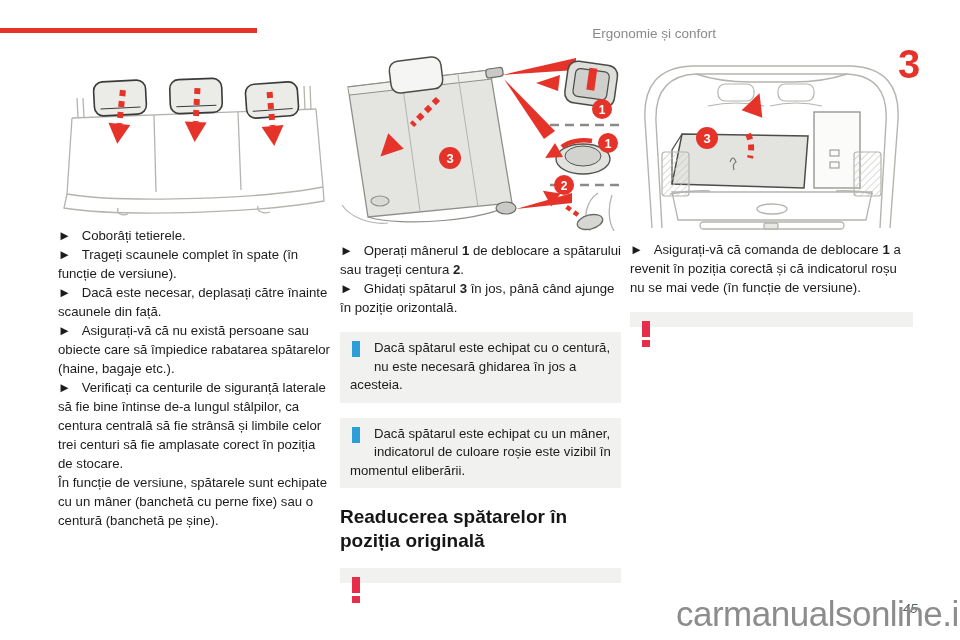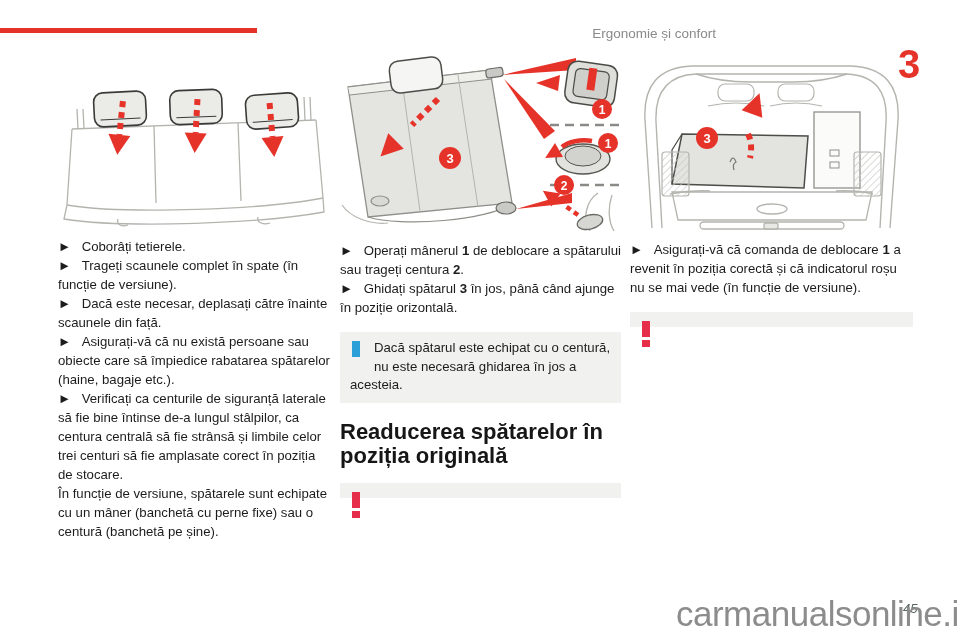--- a/index.html
+++ b/index.html
@@ -6,21 +6,21 @@
   html,body { width:960px; height:640px; background:#ffffff; overflow:hidden;
               font-family:"Liberation Sans", sans-serif; color:#1c1c1c; }
   .page { position:relative; width:792px; height:640px; background:#fff; }
 
   .topbar { position:absolute; left:0; top:28px; width:257px; height:5px; background:#e6332a; }
   .header-title { position:absolute; top:26px; right:76px; font-size:13.5px; color:#8a8a8a; }
   .chapter-num { position:absolute; left:898px; top:44px; font-size:40px; font-weight:bold;
                  color:#e6332a; line-height:1; }
 
   .col { position:absolute; font-size:13.2px; line-height:19px; }
-  .col1 { left:58px;  top:79px; width:272px; }
+  .col1 { left:58px;  top:68px; width:272px; }
   .col2 { left:340px; top:55px; width:281px; }
   .col3 { left:630px; top:58px; width:283px; }
 
   .figure { display:block; margin-bottom:10px; }
   .fig1 { width:272px; height:148px; }
   .fig2 { width:281px; height:176px; }
   .fig3 { width:283px; height:172px; }
 
   .para { margin:0; }
   .para .marker { letter-spacing:2px; }
@@ -28,21 +28,21 @@
 
   .notebox { position:relative; background:#f1f1ef; margin-top:15px; padding:7px 10px 8px 10px;
              line-height:18.5px; }
   .notebox .icon { float:left; width:8px; margin:2px 14px 2px 2px; }
   .icon-info .dot  { width:8px; height:8px; background:#53b2e2; margin-bottom:2px; }
   .icon-info .bar  { width:8px; height:16px; background:#2c9fd8; }
   .icon-warn .bar  { width:8px; height:16px; background:#e62e4a; }
   .icon-warn .dot  { width:8px; height:7px; background:#e62e4a; margin-top:3px; }
   .notebox .txt { white-space:pre-line; }
 
-  .section-heading { font-size:22px; font-weight:bold; line-height:24px;
+  .section-heading { font-size:19px; font-weight:bold; line-height:24px;
                      color:#161616; margin-top:17px; margin-bottom:9px; }
 
   .watermark { position:absolute; left:676px; top:594px; font-size:35px; color:#8c8c8c;
                letter-spacing:-0.5px; }
   .page-num { position:absolute; left:903px; top:601px; font-size:13px; color:#55625f;font-style:italic; }
 
   svg text.badge-t { fill:#fff; font-family:"Liberation Sans",sans-serif; font-weight:bold; }
 </style>
 </head>
 <body>
@@ -178,20 +178,24 @@
     <div>
         <p class="para bullet"><span class="marker">► </span><span>Operați mânerul </span><b>1</b><span> de deblocare a spătarului sau trageți centura </span><b>2</b><span>.</span></p>
         <p class="para bullet"><span class="marker">► </span><span>Ghidați spătarul </span><b>3</b><span> în jos, până când ajunge în poziție orizontală.</span></p>
       </div>
 
     <div class="notebox">
       <span class="icon icon-info"><span class="dot"></span><span class="bar" style="display:block"></span></span>
       <span class="txt">Dacă spătarul este echipat cu o centură, nu este necesară ghidarea în jos a acesteia.</span>
     </div>
 
+    <div class="notebox">
+      <span class="icon icon-info"><span class="dot"></span><span class="bar" style="display:block"></span></span>
+      <span class="txt">Dacă spătarul este echipat cu un mâner, indicatorul de culoare roșie este vizibil în momentul eliberării.</span>
+    </div>
 
     <h2 class="section-heading">Readucerea spătarelor în poziția originală</h2>
 
     <div class="notebox">
       <span class="icon icon-warn">
           <span class="bar" style="display:block"></span>
           <span class="dot" style="display:block"></span>
         </span>
     </div>
   </div>

